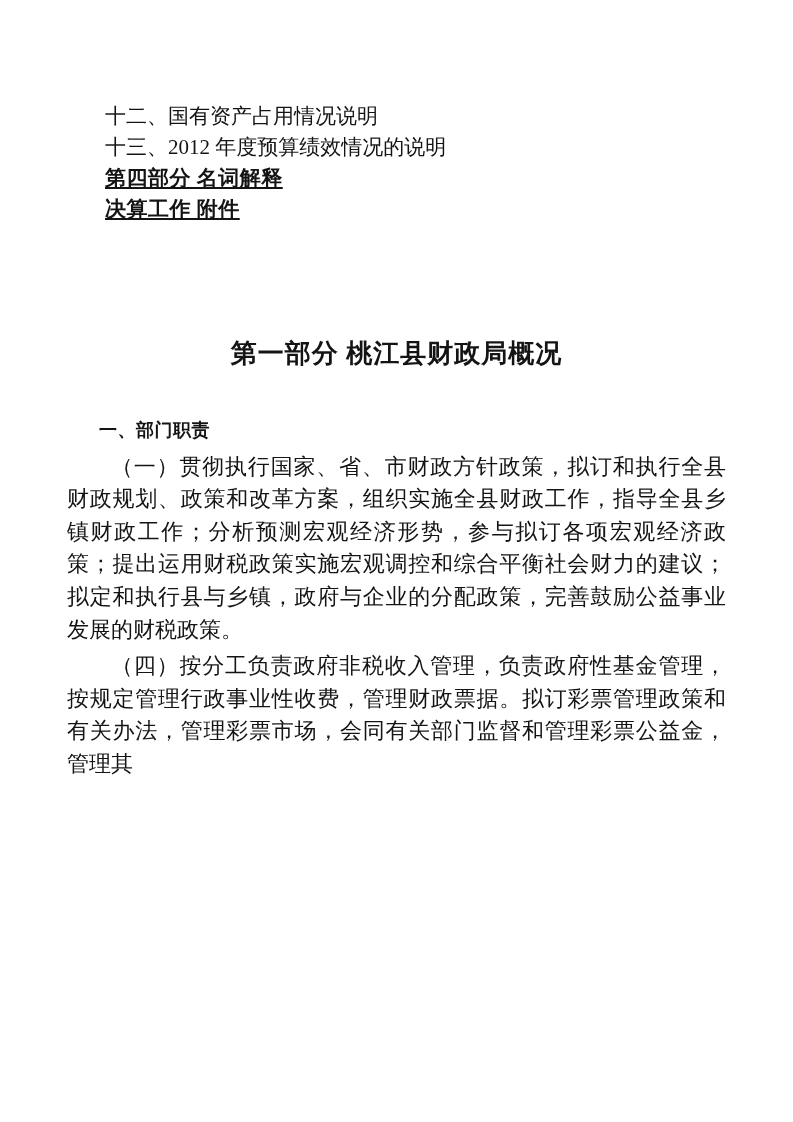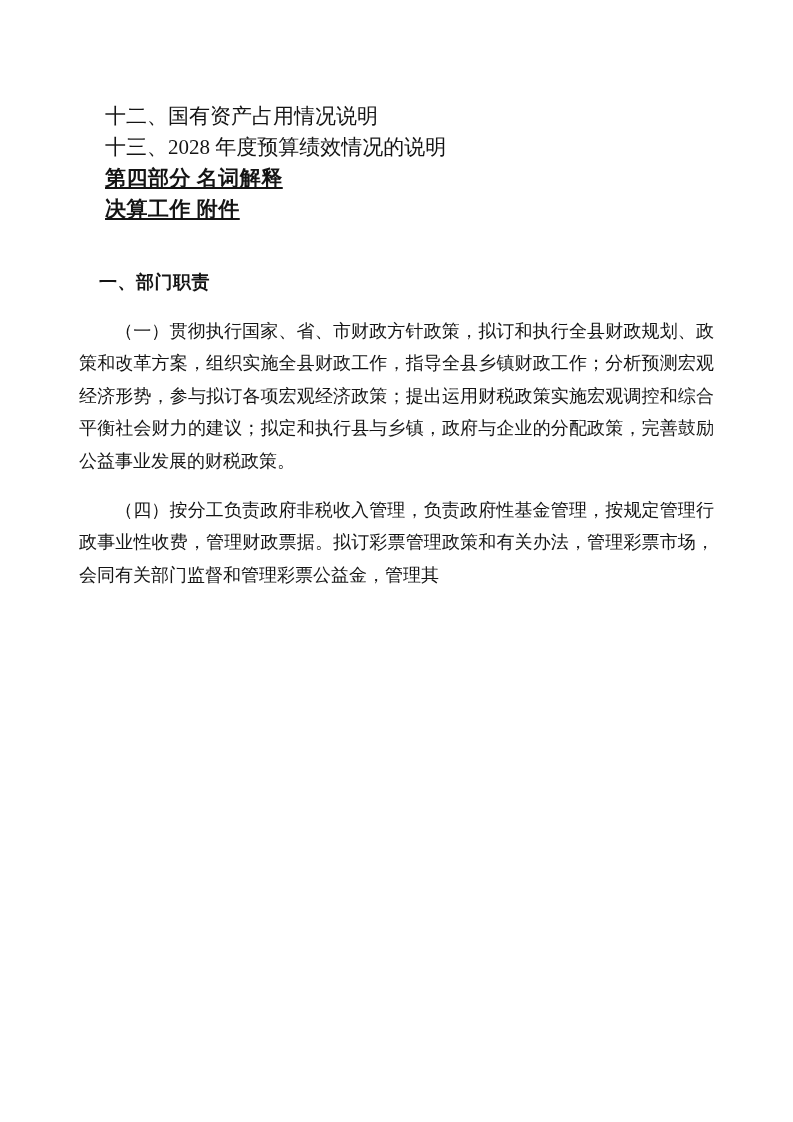--- a/index.html
+++ b/index.html
@@ -34,40 +34,41 @@
   }
   .body-heading {
     font-size: 18px;
     font-weight: bold;
     line-height: 32.6px;
     text-indent: 2em;
     margin: 41px 0 0 0;
     letter-spacing: 0.5px;
   }
   .para {
-    font-size: 18px;
+    font-size: 22px;
     line-height: 32.6px;
-    margin: 16px;
+    margin: 4px;
     text-indent: 2em;
     text-align: justify;
     text-justify: inter-ideograph;
   }
 </style>
 </head>
 <body>
 
 <div class="page">
 
   <div class="toc">
     <div class="toc-line">十二、国有资产占用情况说明</div>
-    <div class="toc-line">十三、2028 年度预算绩效情况的说明</div>
+    <div class="toc-line">十三、2012 年度预算绩效情况的说明</div>
     <div class="toc-line bold">第四部分 名词解释</div>
     <div class="toc-line bold">决算工作 附件</div>
   </div>
 
+  <h1 class="doc-title">第一部分 桃江县财政局概况</h1>
 
   <h2 class="body-heading">一、部门职责</h2>
 
   <p class="para">（一）贯彻执行国家、省、市财政方针政策，拟订和执行全县财政规划、政策和改革方案，组织实施全县财政工作，指导全县乡镇财政工作；分析预测宏观经济形势，参与拟订各项宏观经济政策；提出运用财税政策实施宏观调控和综合平衡社会财力的建议；拟定和执行县与乡镇，政府与企业的分配政策，完善鼓励公益事业发展的财税政策。</p>
 
 
 
   <p class="para">（四）按分工负责政府非税收入管理，负责政府性基金管理，按规定管理行政事业性收费，管理财政票据。拟订彩票管理政策和有关办法，管理彩票市场，会同有关部门监督和管理彩票公益金，管理其</p>
 
 </div>

